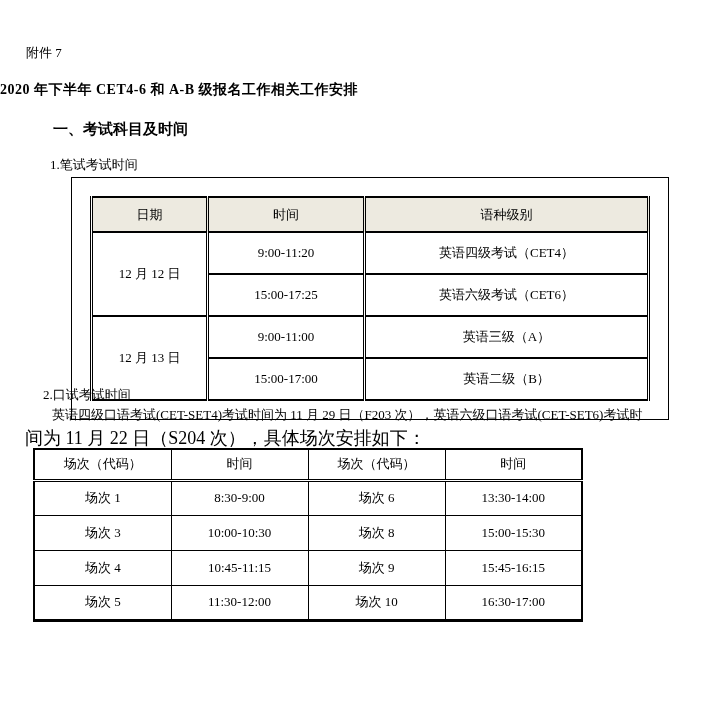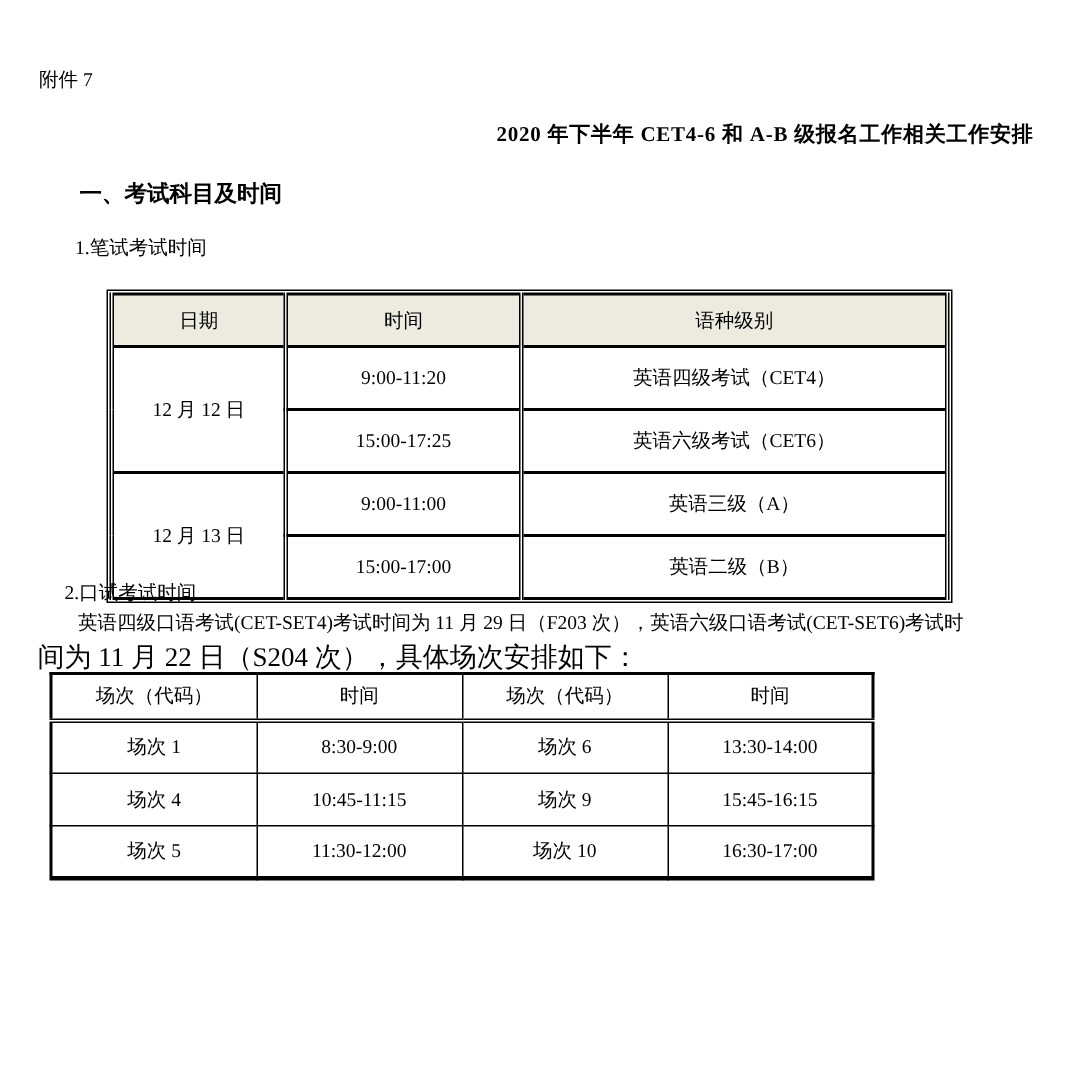--- a/index.html
+++ b/index.html
@@ -7,29 +7,29 @@
   body {
     font-family:"Liberation Serif","DejaVu Serif",serif;
     color:#000;
     position:relative;
     overflow:hidden;
   }
   .abs { position:absolute; white-space:nowrap; }
 
   
   .attachment { left:26px; top:44px; font-size:13px; }
-  .doc-title  { left:0; top:81px; width:689px; text-align:right; font-size:14px; font-weight:bold; letter-spacing:0.5px; }
+  .doc-title  { left:0; top:81px; width:689px; text-align:left; font-size:14px; font-weight:bold; letter-spacing:0.5px; }
   .sec1       { left:53px; top:120px; font-size:15px; font-weight:bold; }
   .sub1       { left:50px; top:156px; font-size:13px; }
   .sub2       { left:43px; top:386px; font-size:13px; }
   .para1      { left:52px; top:406px; font-size:13px; }
   .para2      { left:25px; top:426px; font-size:18px; }
 
   
-  .t1-wrap { left:71px; top:193px; border:1px solid #000; padding:1px; background:#fff; }
+  .t1-wrap { left:71px; top:177px; border:1px solid #000; padding:18px; background:#fff; }
   table { border-collapse:collapse; table-layout:fixed; }
   .t1 td {
     border-top:2px solid #000; border-bottom:2px solid #000;
     border-left:3px double #000; border-right:3px double #000;
     text-align:center; vertical-align:middle; font-size:13px; background:#fff;
   }
   .t1 .c1 { width:116px; } .t1 .c2 { width:157px; } .t1 .c3 { width:284px; }
   .t1 tr.hdr td { height:35px; background:#EDEAE0; }
   .t1 tr.body td { height:42px; }
 
@@ -99,20 +99,26 @@
       <td>场次（代码）</td>
       <td>时间</td>
     </tr>
     <tr class="body">
       <td>场次 1</td>
       <td>8:30-9:00</td>
       <td>场次 6</td>
       <td>13:30-14:00</td>
     </tr>
     <tr class="body">
+      <td>场次 3</td>
+      <td>10:00-10:30</td>
+      <td>场次 8</td>
+      <td>15:00-15:30</td>
+    </tr>
+    <tr class="body">
       <td>场次 4</td>
       <td>10:45-11:15</td>
       <td>场次 9</td>
       <td>15:45-16:15</td>
     </tr>
     <tr class="body">
       <td>场次 5</td>
       <td>11:30-12:00</td>
       <td>场次 10</td>
       <td>16:30-17:00</td>

